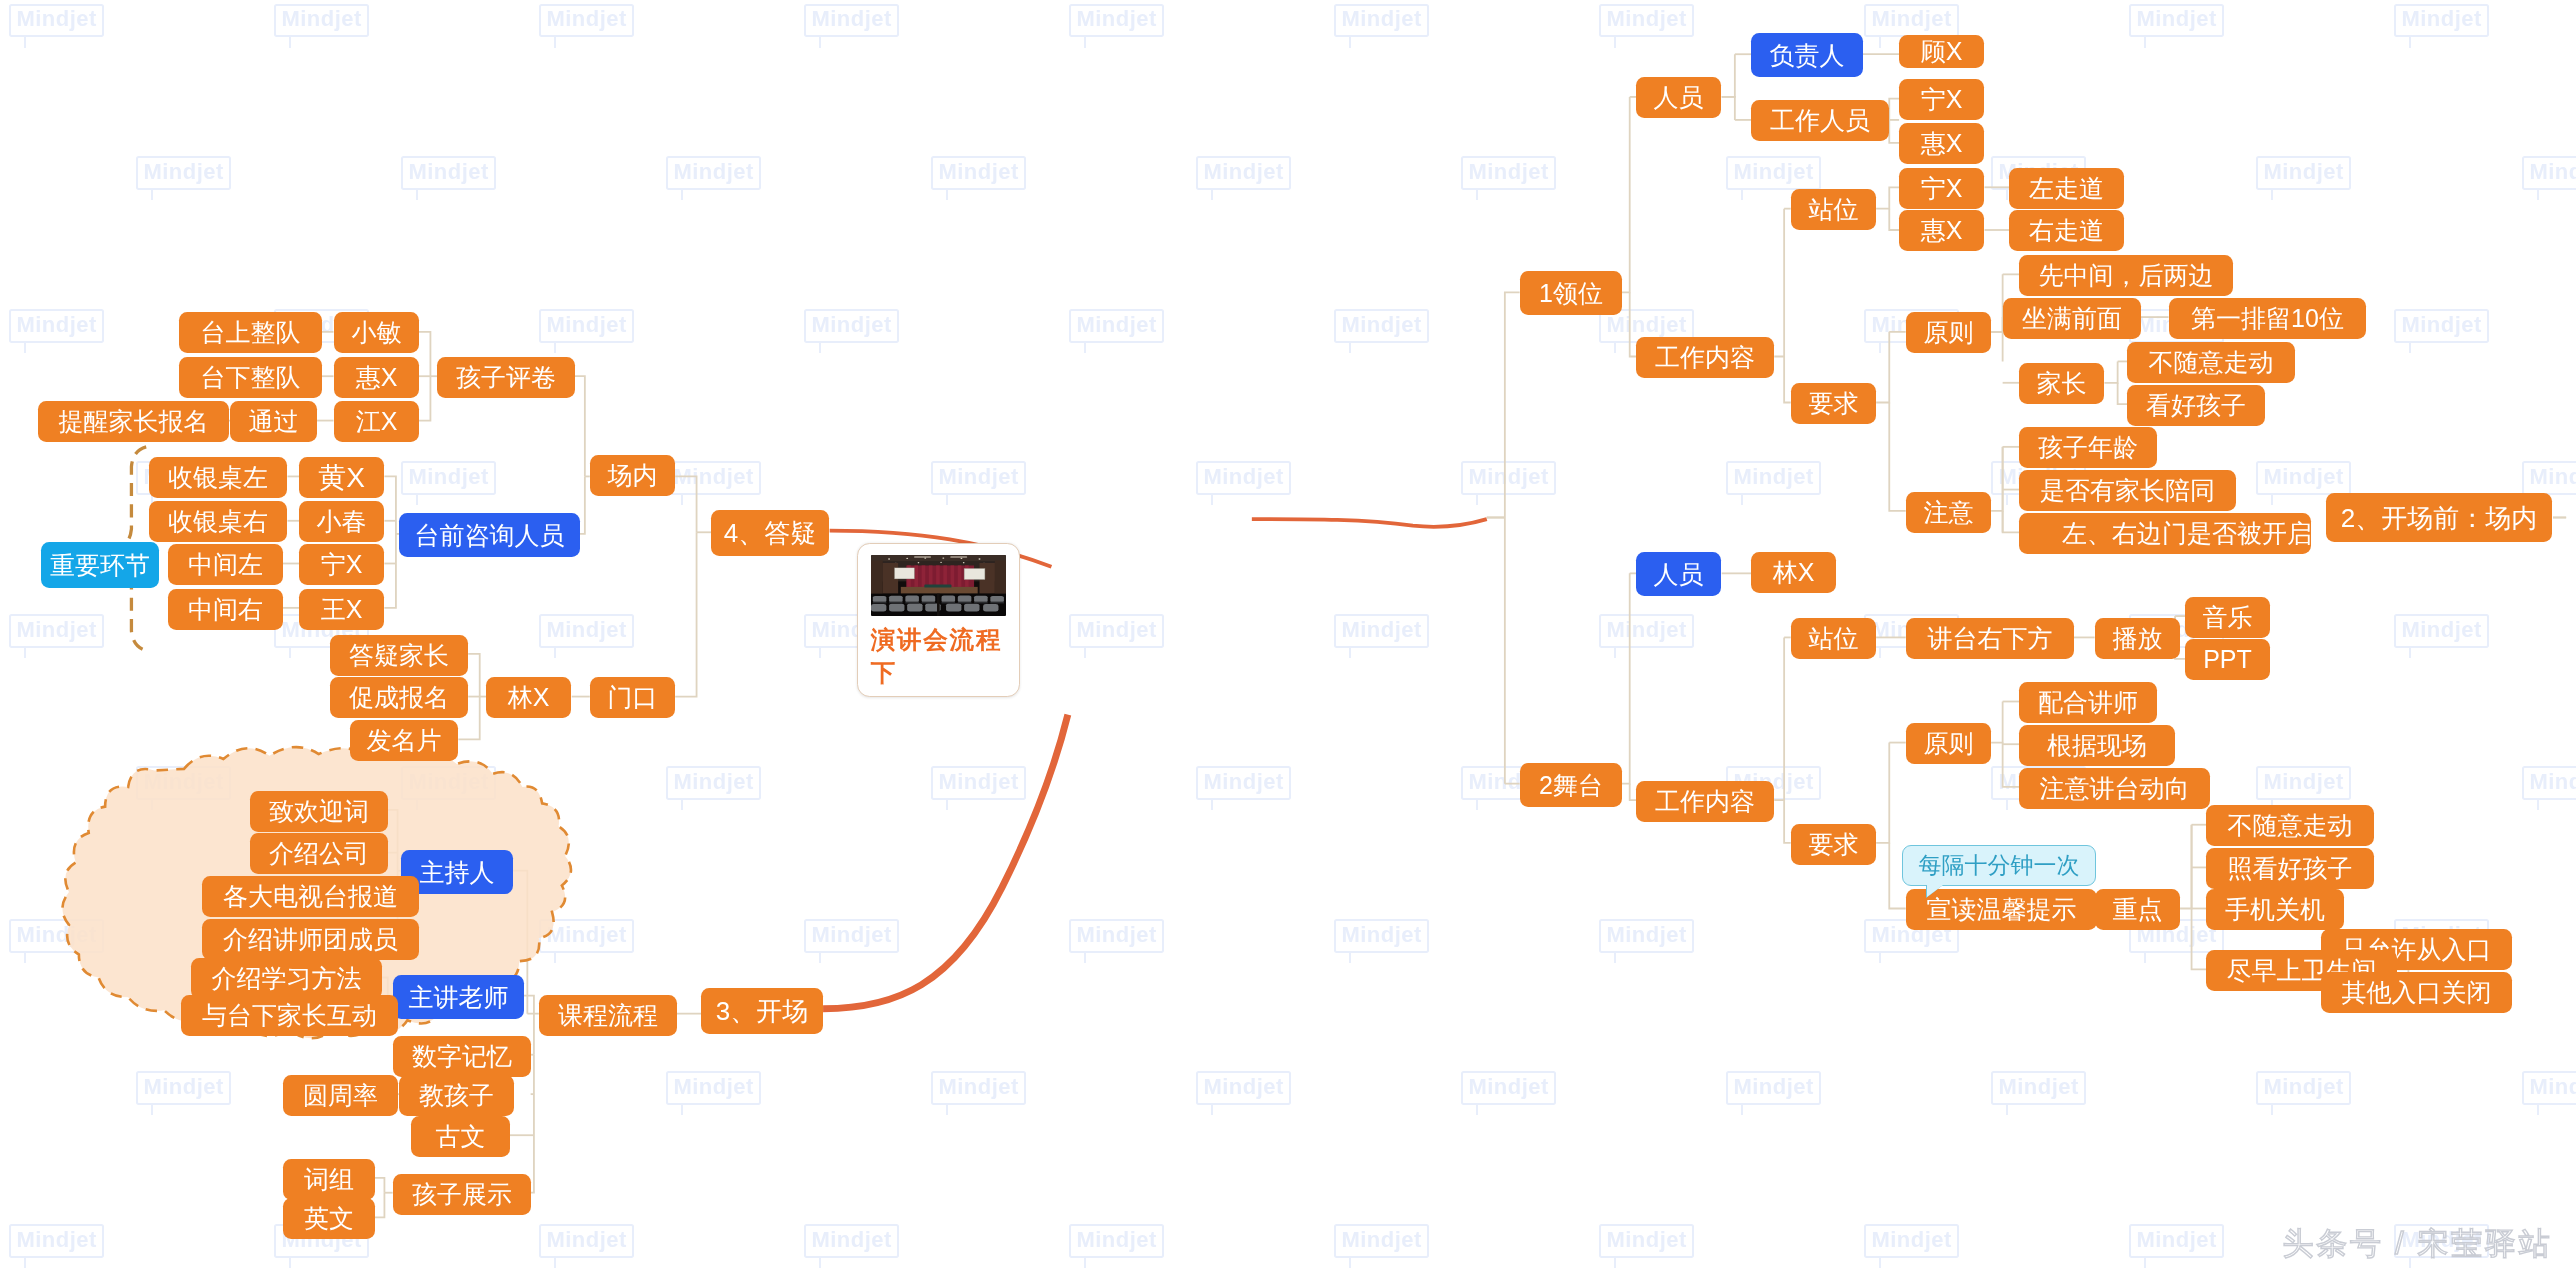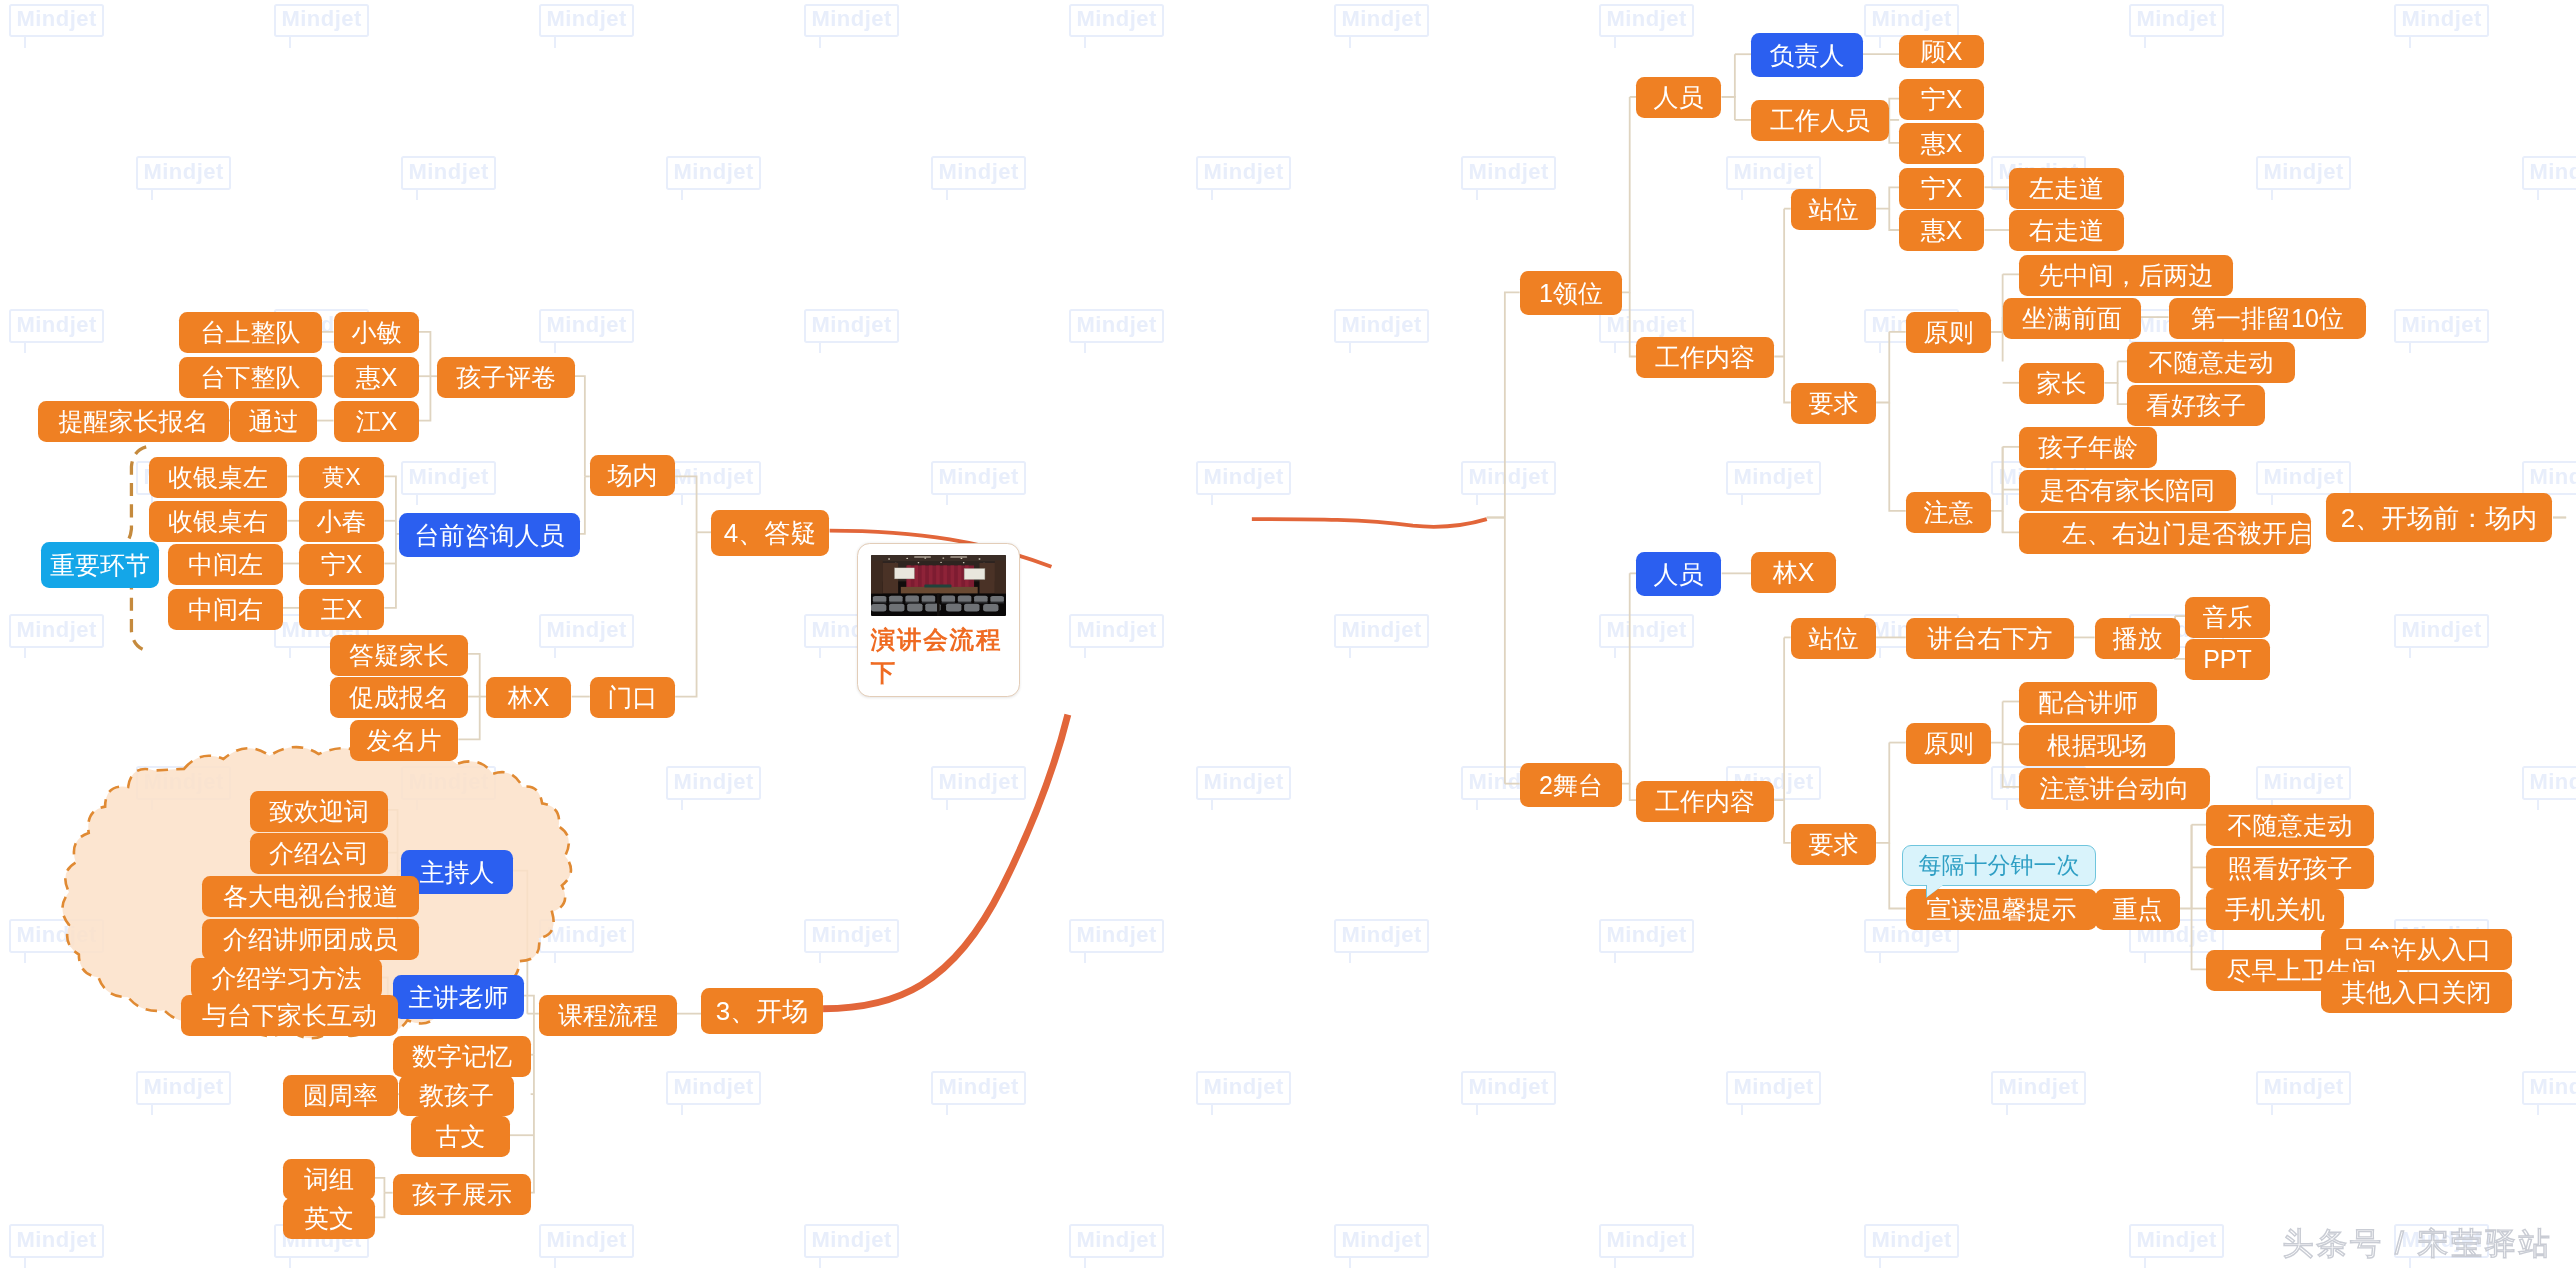--- a/index.html
+++ b/index.html
@@ -373,21 +373,21 @@
       </div>
       <div class="node orange" style="left: 230px; top: 401px; width: 87px; height: 41px; font-size: 25px;">
         <span>通过</span>
       </div>
       <div class="node orange" style="left: 334px; top: 401px; width: 85px; height: 41px; font-size: 25px;">
         <span>江X</span>
       </div>
       <div class="node orange" style="left: 149px; top: 457px; width: 138px; height: 41px; font-size: 25px;">
         <span>收银桌左</span>
       </div>
-      <div class="node orange" style="left: 299px; top: 457px; width: 85px; height: 41px; font-size: 23px;">
+      <div class="node orange" style="left: 299px; top: 457px; width: 85px; height: 41px; font-size: 28px;">
         <span>黄X</span>
       </div>
       <div class="node orange" style="left: 590px; top: 455px; width: 85px; height: 41px; font-size: 25px;">
         <span>场内</span>
       </div>
       <div class="node orange" style="left: 149px; top: 501px; width: 138px; height: 41px; font-size: 25px;">
         <span>收银桌右</span>
       </div>
       <div class="node orange" style="left: 299px; top: 501px; width: 85px; height: 41px; font-size: 25px;">
         <span>小春</span>

